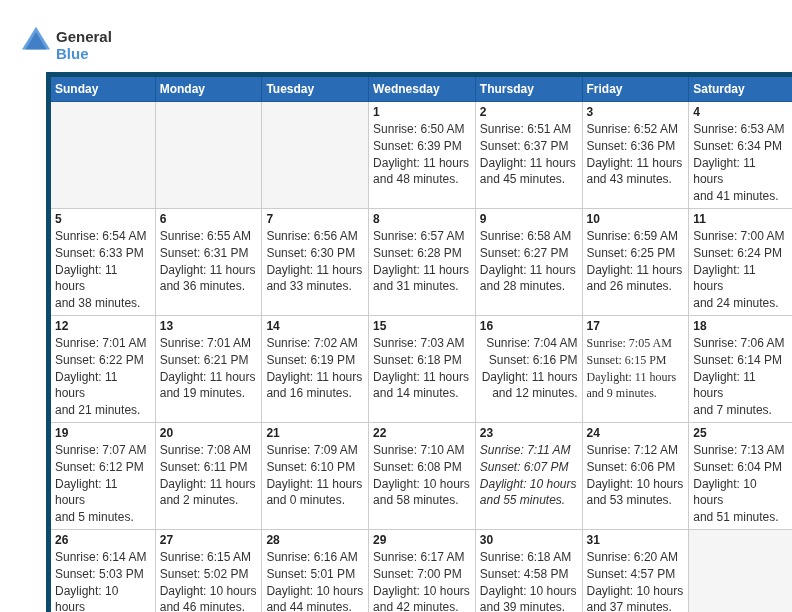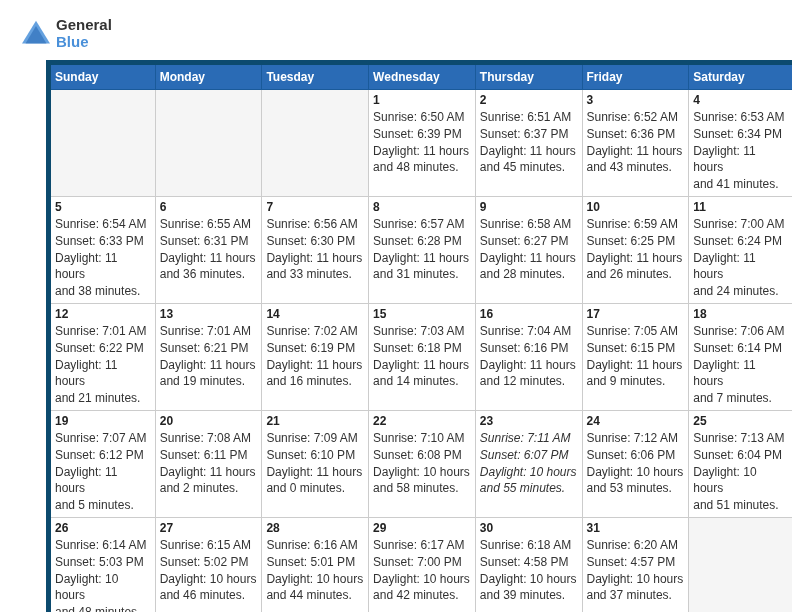--- a/index.html
+++ b/index.html
@@ -92,21 +92,21 @@
 <body>
 
 <div class="page">
   <div class="header">
     <div class="logo">
       <svg class="logo-icon" width="36" height="32" viewBox="0 0 36 32">
         <polygon points="18,2 34,28 2,28" fill="#4a90d9" opacity="0.85"></polygon>
         <polygon points="18,8 30,28 6,28" fill="#2a6bb5" opacity="0.6"></polygon>
       </svg>
       <div>
-        <div style="font-size:15px;font-weight:bold;color:#333;">General</div>
+        <div style="font-size:15px;font-weight:bold;color:#333;margin-top:12px;">General</div>
         <div style="font-size:15px;font-weight:bold;color:#4a90d9;">Blue</div>
       </div>
     </div>
   </div>
 
   <table class="calendar">
     <thead>
       <tr>
       <th>Sunday</th>
           <th>Monday</th>
@@ -226,28 +226,28 @@
           </td>
           <td>
             <div class="day-num">15</div>
             <div class="day-info" style="white-space: pre-line;">Sunrise: 7:03 AM
 Sunset: 6:18 PM
 Daylight: 11 hours
 and 14 minutes.</div>
           </td>
           <td>
             <div class="day-num">16</div>
-            <div class="day-info" style="white-space: pre-line;">Sunrise: 7:04 AM
+            <div class="day-info" style="white-space: pre-line; text-align: right;">Sunrise: 7:04 AM
 Sunset: 6:16 PM
 Daylight: 11 hours
 and 12 minutes.</div>
           </td>
           <td>
             <div class="day-num">17</div>
-            <div class="day-info" style="white-space: pre-line;">Sunrise: 7:05 AM
+            <div class="day-info" style="white-space: pre-line; font-family: Liberation Serif, serif;">Sunrise: 7:05 AM
 Sunset: 6:15 PM
 Daylight: 11 hours
 and 9 minutes.</div>
           </td>
           <td>
             <div class="day-num">18</div>
             <div class="day-info" style="white-space: pre-line;">Sunrise: 7:06 AM
 Sunset: 6:14 PM
 Daylight: 11 hours
 and 7 minutes.</div>

